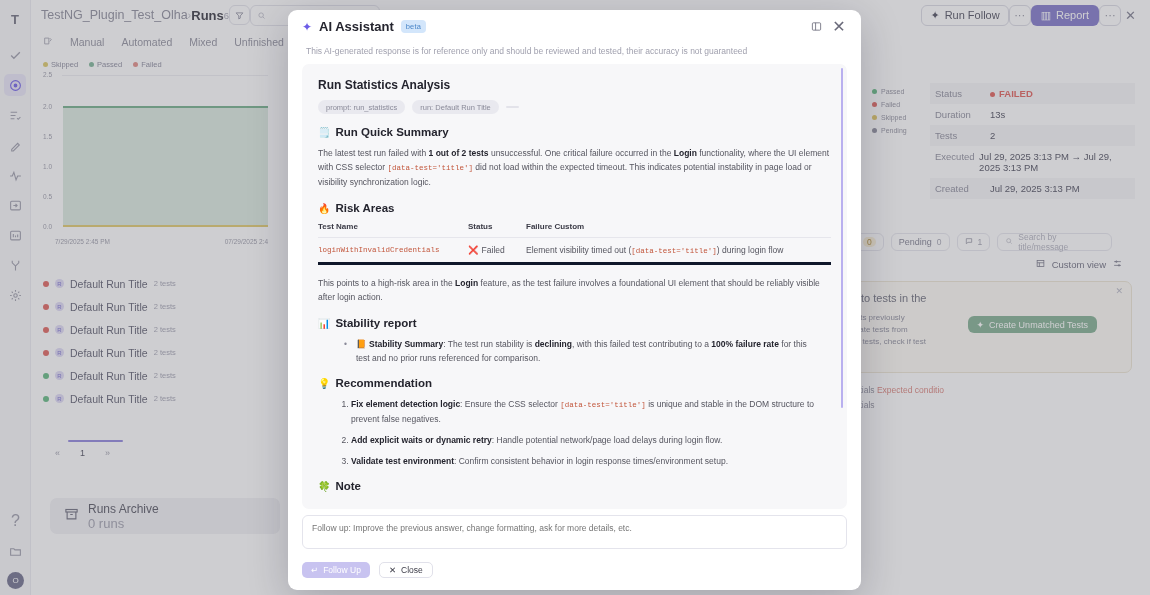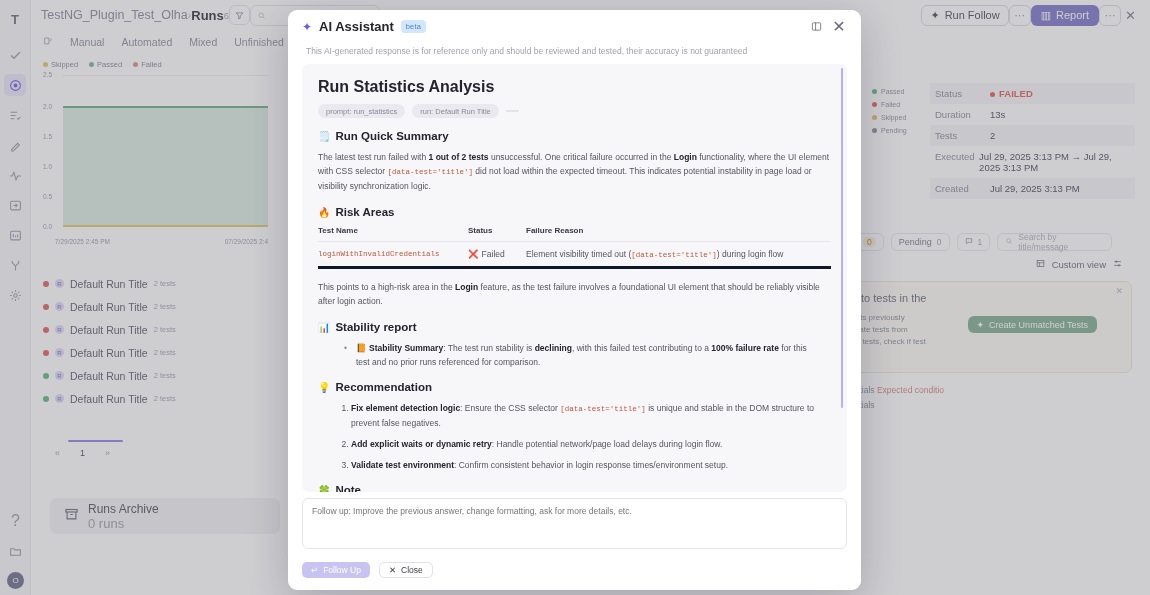--- a/index.html
+++ b/index.html
@@ -157,21 +157,21 @@
   .disclaimer { font-size:8.5px; color:#a0a0ae; padding:3px 18px 8px; flex:none; }
 
   .scroll-wrap { position:relative; flex:1; overflow:hidden; padding:0 14px; }
   .card {
     background:#f7f7f9; border-radius:7px; padding:14px 16px 18px;
     height:100%; overflow:hidden; position:relative;
   }
   .scrollbar { position:absolute; right:4px; top:4px; width:2.5px; height:340px;
      background:#b9b0ef; border-radius:2px; }
 
-  .h-main { font-size:16px; font-weight:bold; color:#24242e; margin:0 0 8px; }
+  .h-main { font-size:12px; font-weight:bold; color:#24242e; margin:0 0 8px; }
   .chips { display:flex; gap:7px; align-items:center; margin-bottom:12px;}
   .chip { background:#e9e9ef; color:#8a8a99; font-size:7.5px; border-radius:9px; padding:2.5px 8px;
      font-family:"Liberation Sans", sans-serif; }
   .chip-ghost { width:13px; height:2px; background:#e3e3ea; border-radius:2px;}
   .h-sec { font-size:11.5px; font-weight:bold; color:#24242e; margin:0 0 8px; display:flex; align-items:center; gap:5px;}
   .h-sec .emo { font-size:10px; }
   .p { font-size:8.5px; line-height:14px; color:#55555f; margin:0 0 13px; }
   .p b { color:#24242e; }
   code { font-family:"Liberation Mono", monospace; font-size:7.5px; color:#c2563c; }
 
@@ -185,21 +185,21 @@
 
   ul.bul, ol.num { margin:0 16px 12px; padding-left:17px; }
   ul.bul li, ol.num li { font-size:8.5px; line-height:14px; color:#55555f; margin-bottom:7px; }
   ul.bul li b, ol.num li b { color:#24242e; }
   ul.bul { list-style:none; padding-left:10px;}
   ul.bul li { position:relative; padding-left:12px; }
   ul.bul li:before { content:"•"; position:absolute; left:0; color:#8a8a99; }
 
   .modal-foot { flex:none; padding:6px 14px 12px; }
   .ta {
-    width:100%; height:51px; border:1px solid #e4e4ec; border-radius:6px;
+    width:100%; height:34px; border:1px solid #e4e4ec; border-radius:6px;
     font-size:8.5px; color:#a8a8b6; padding:7px 9px; resize:none; background:#fff;
     font-family:"Liberation Sans", sans-serif; position:relative;
   }
   .foot-btns { display:flex; gap:9px; margin-top:9px; }
   .btn-followup { background:#c8c3f0; color:#ffffff; border-radius:5px; height:16px; display:flex;
      align-items:center; gap:5px; padding:0 9px; font-size:8.5px; }
   .btn-close { background:#fff; border:1px solid #e1e1ea; color:#3a3a46; border-radius:5px; height:16px;
      display:flex; align-items:center; gap:5px; padding:0 9px; font-size:8.5px; }
 </style>
 </head>
@@ -522,21 +522,21 @@
 
       <div class="h-sec">
         <span class="emo">🔥</span>
         <span>Risk Areas</span>
       </div>
       <table class="risk">
         <thead>
             <tr>
           <th class="colw1">Test Name</th>
           <th class="colw2">Status</th>
-          <th>Failure Reason</th>
+          <th>Failure Custom</th>
         </tr>
           </thead>
         <tbody>
             <tr>
           <td class="tname">loginWithInvalidCredentials</td>
           <td><span class="xmark">❌</span><span>Failed</span></td>
           <td><span>Element visibility timed out (</span><code>[data-test='title']</code><span>) during login flow</span></td>
         </tr>
           </tbody>
       </table>

